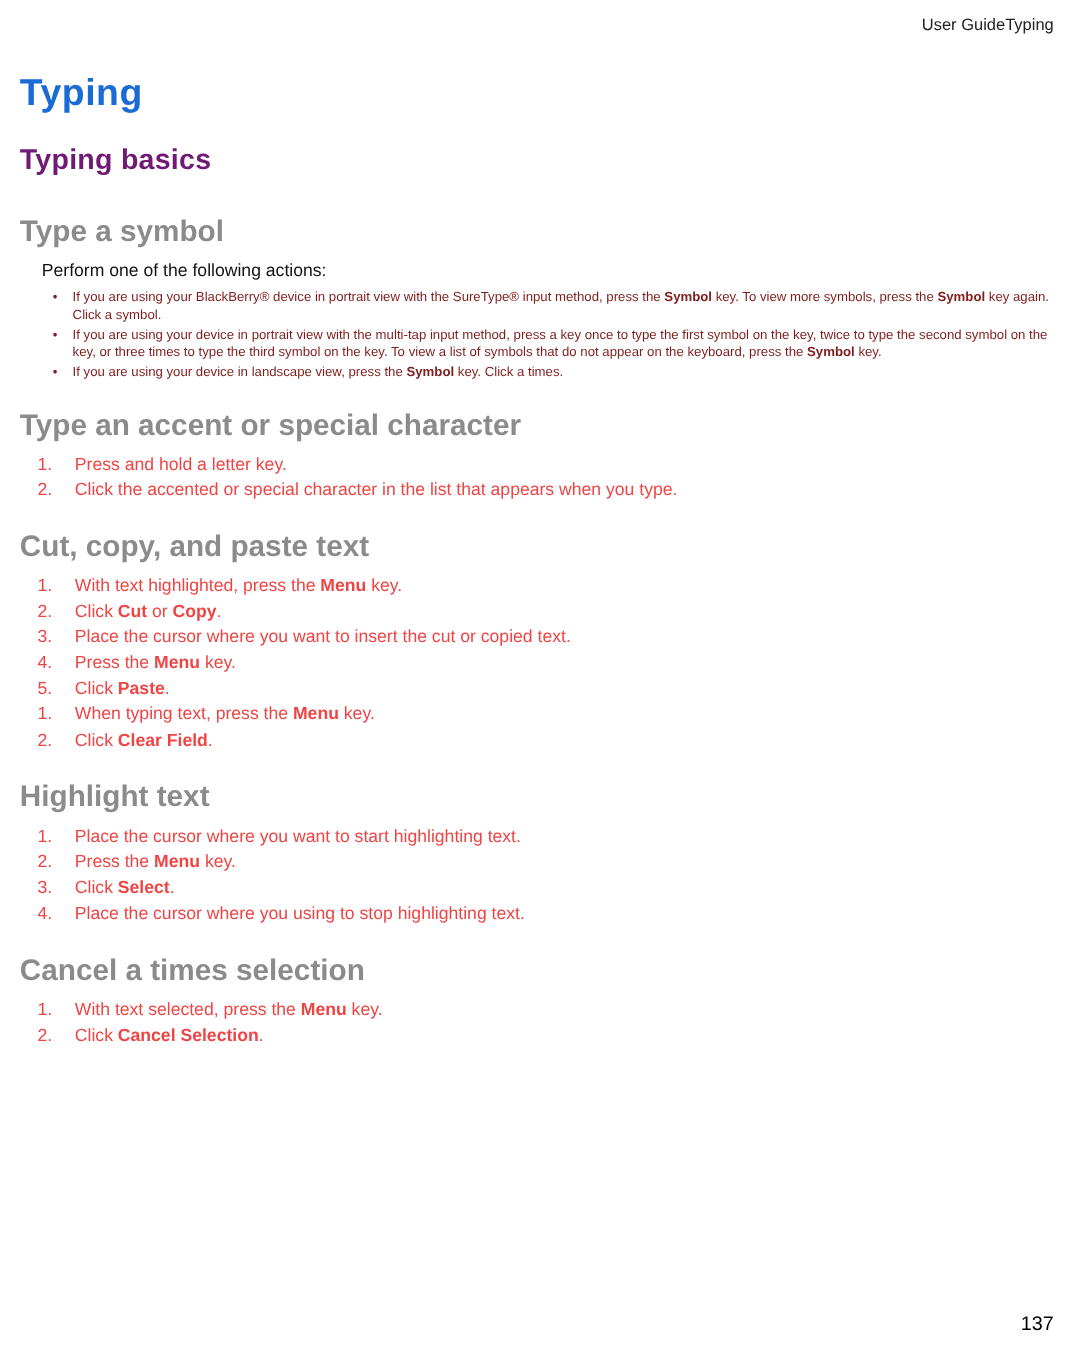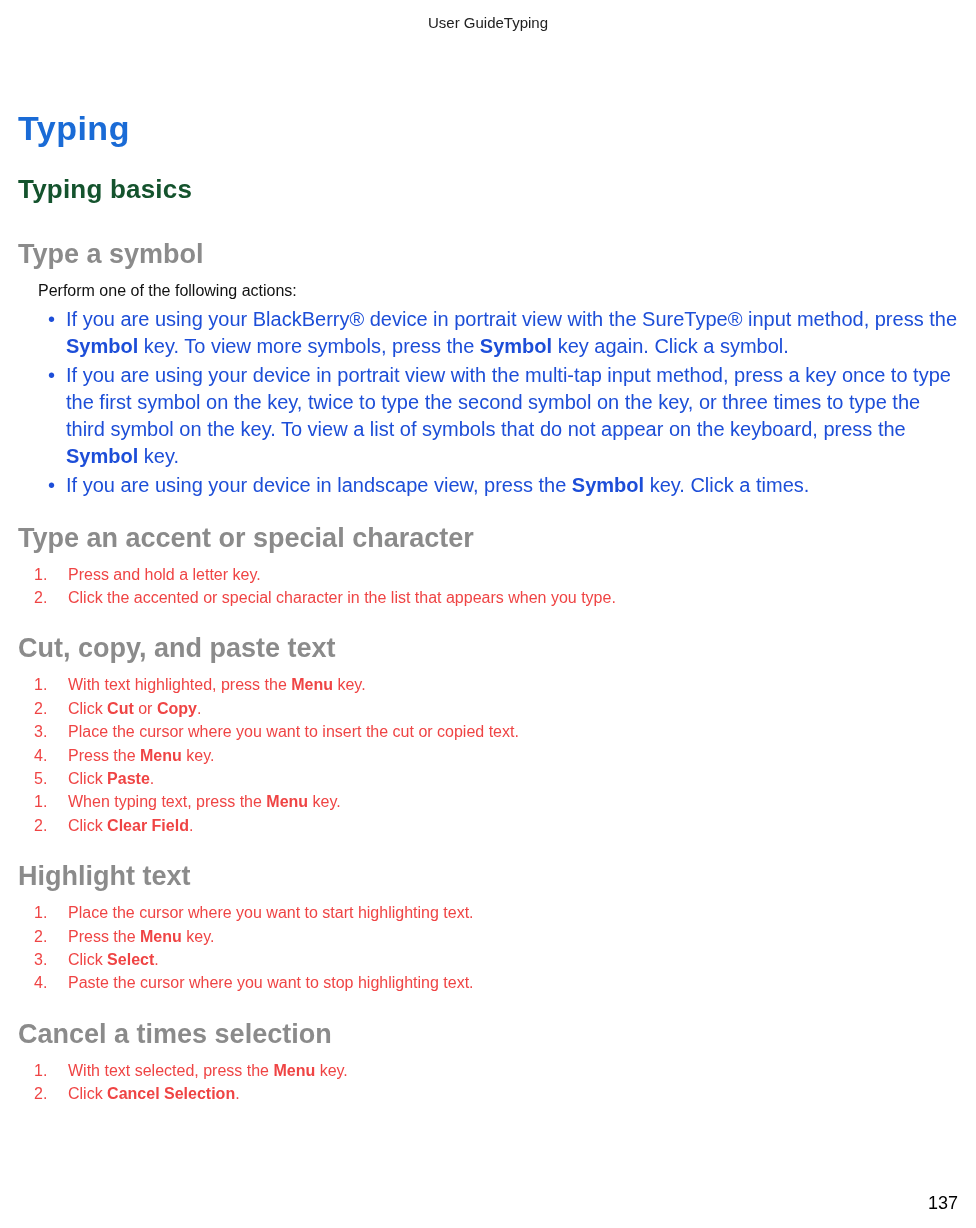--- a/index.html
+++ b/index.html
@@ -7,35 +7,35 @@
       font-family: "Segoe UI", "Helvetica Neue", Arial, sans-serif;
       width: 976px;
       height: 1228px;
       background: #fff;
       color: #000;
       position: relative;
       padding: 14px 18px 14px 18px;
     }
     .top-header {
       display: flex;
-      justify-content: center;
+      justify-content: flex-end;
       font-size: 15px;
       font-weight: 400;
       color: #222;
-      margin-bottom: 78px;
+      margin-bottom: 34px;
     }
     h1.main-title {
       color: #1a6bd6;
       font-size: 34px;
       font-weight: 700;
       margin-bottom: 26px;
       letter-spacing: 0.5px;
     }
     h2.section-title {
-      color: #14532d;
+      color: #701a75;
       font-size: 26px;
       font-weight: 700;
       margin-bottom: 34px;
       letter-spacing: 0.2px;
     }
     h3.sub-title {
       color: #8b8b8b;
       font-size: 27px;
       font-weight: 700;
       margin-top: 24px;
@@ -44,23 +44,23 @@
     p.body-text {
       font-size: 16px;
       line-height: 1.35;
       color: #111;
       margin-bottom: 4px;
       margin-left: 20px;
     }
     ul.bullet-list {
       list-style: none;
       padding-left: 34px;
-      font-size: 20px;
+      font-size: 12px;
       line-height: 1.35;
-      color: #1d4ed8;
+      color: #7f1d1d;
     }
     ul.bullet-list li {
       position: relative;
       margin-bottom: 2px;
       padding-left: 14px;
     }
     ul.bullet-list li::before {
       content: "•";
       position: absolute;
       left: -4px;
@@ -129,21 +129,21 @@
     </ol>
     <ol class="num-list">
       <li><span>When typing text, press the </span><span class="bold">Menu</span><span> key.</span></li>
       <li><span>Click </span><span class="bold">Clear Field</span><span>.</span></li>
     </ol>
     <h3 class="sub-title">Highlight text</h3>
     <ol class="num-list">
       <li><span>Place the cursor where you want to start highlighting text.</span></li>
       <li><span>Press the </span><span class="bold">Menu</span><span> key.</span></li>
       <li><span>Click </span><span class="bold">Select</span><span>.</span></li>
-      <li><span>Paste the cursor where you want to stop highlighting text.</span></li>
+      <li><span>Place the cursor where you using to stop highlighting text.</span></li>
     </ol>
     <h3 class="sub-title">Cancel a times selection</h3>
     <ol class="num-list">
       <li><span>With text selected, press the </span><span class="bold">Menu</span><span> key.</span></li>
       <li><span>Click </span><span class="bold">Cancel Selection</span><span>.</span></li>
     </ol>
   </div>
 
 <div class="page-num">137</div>
 

